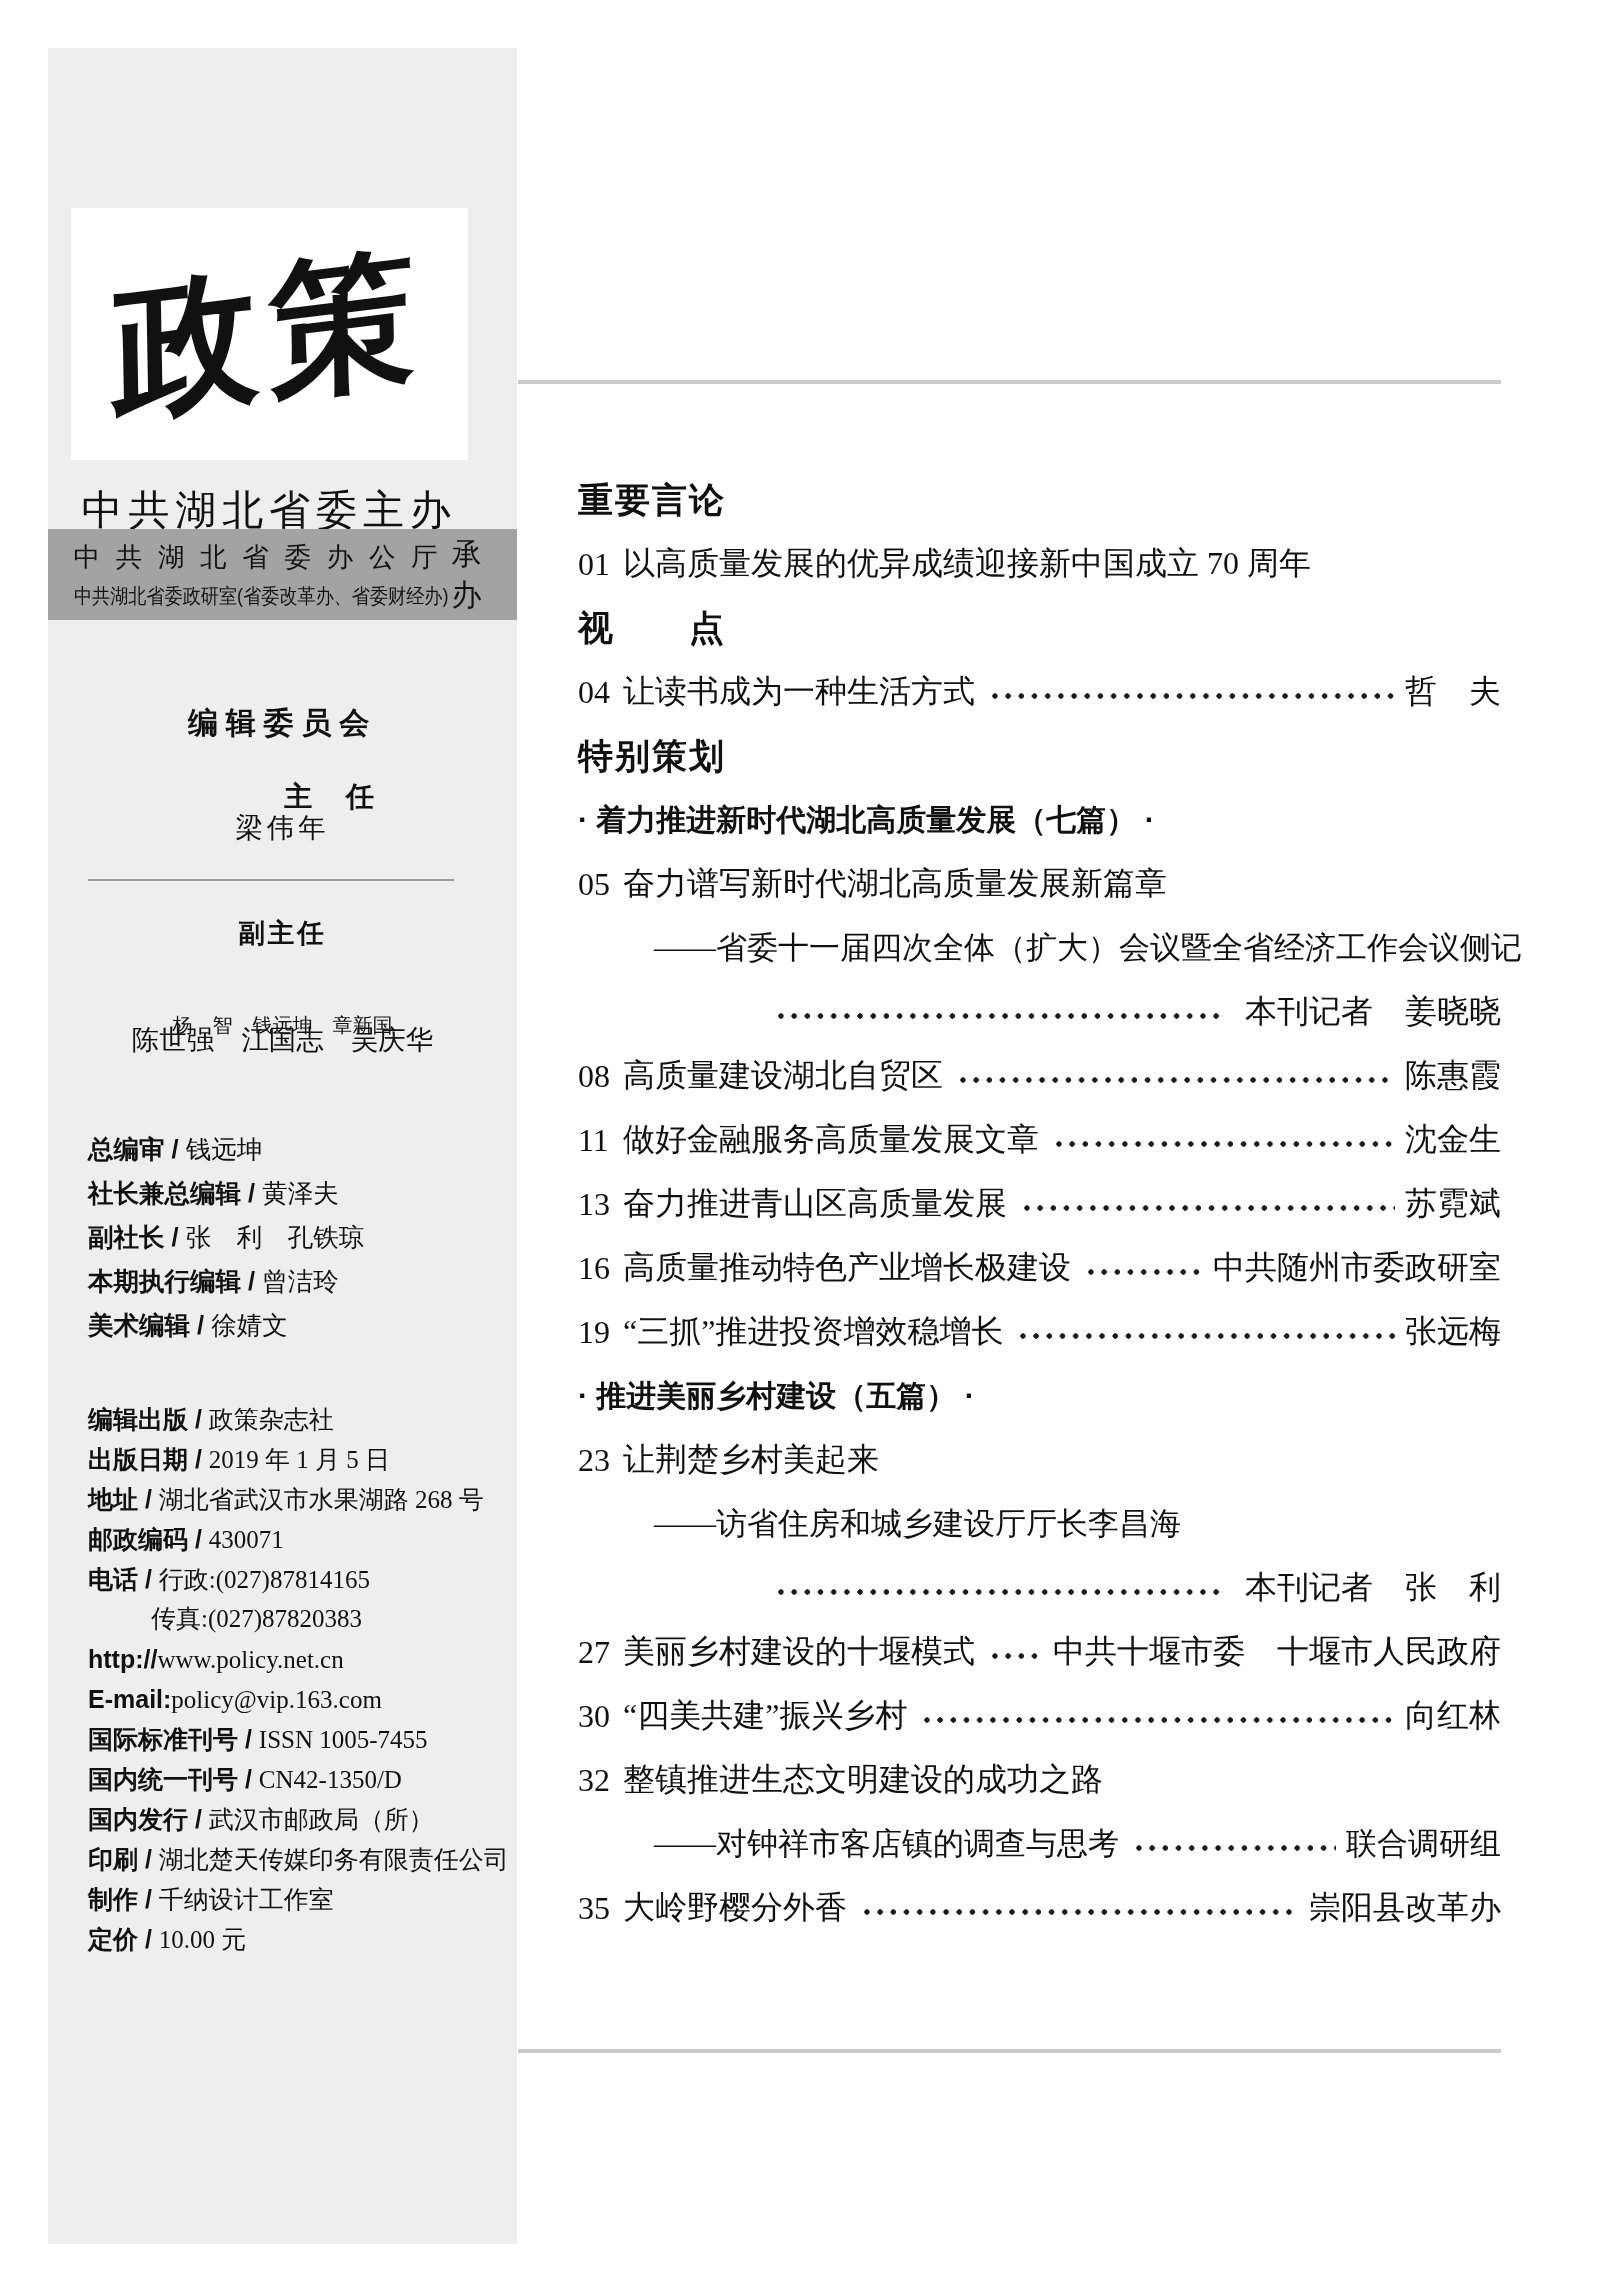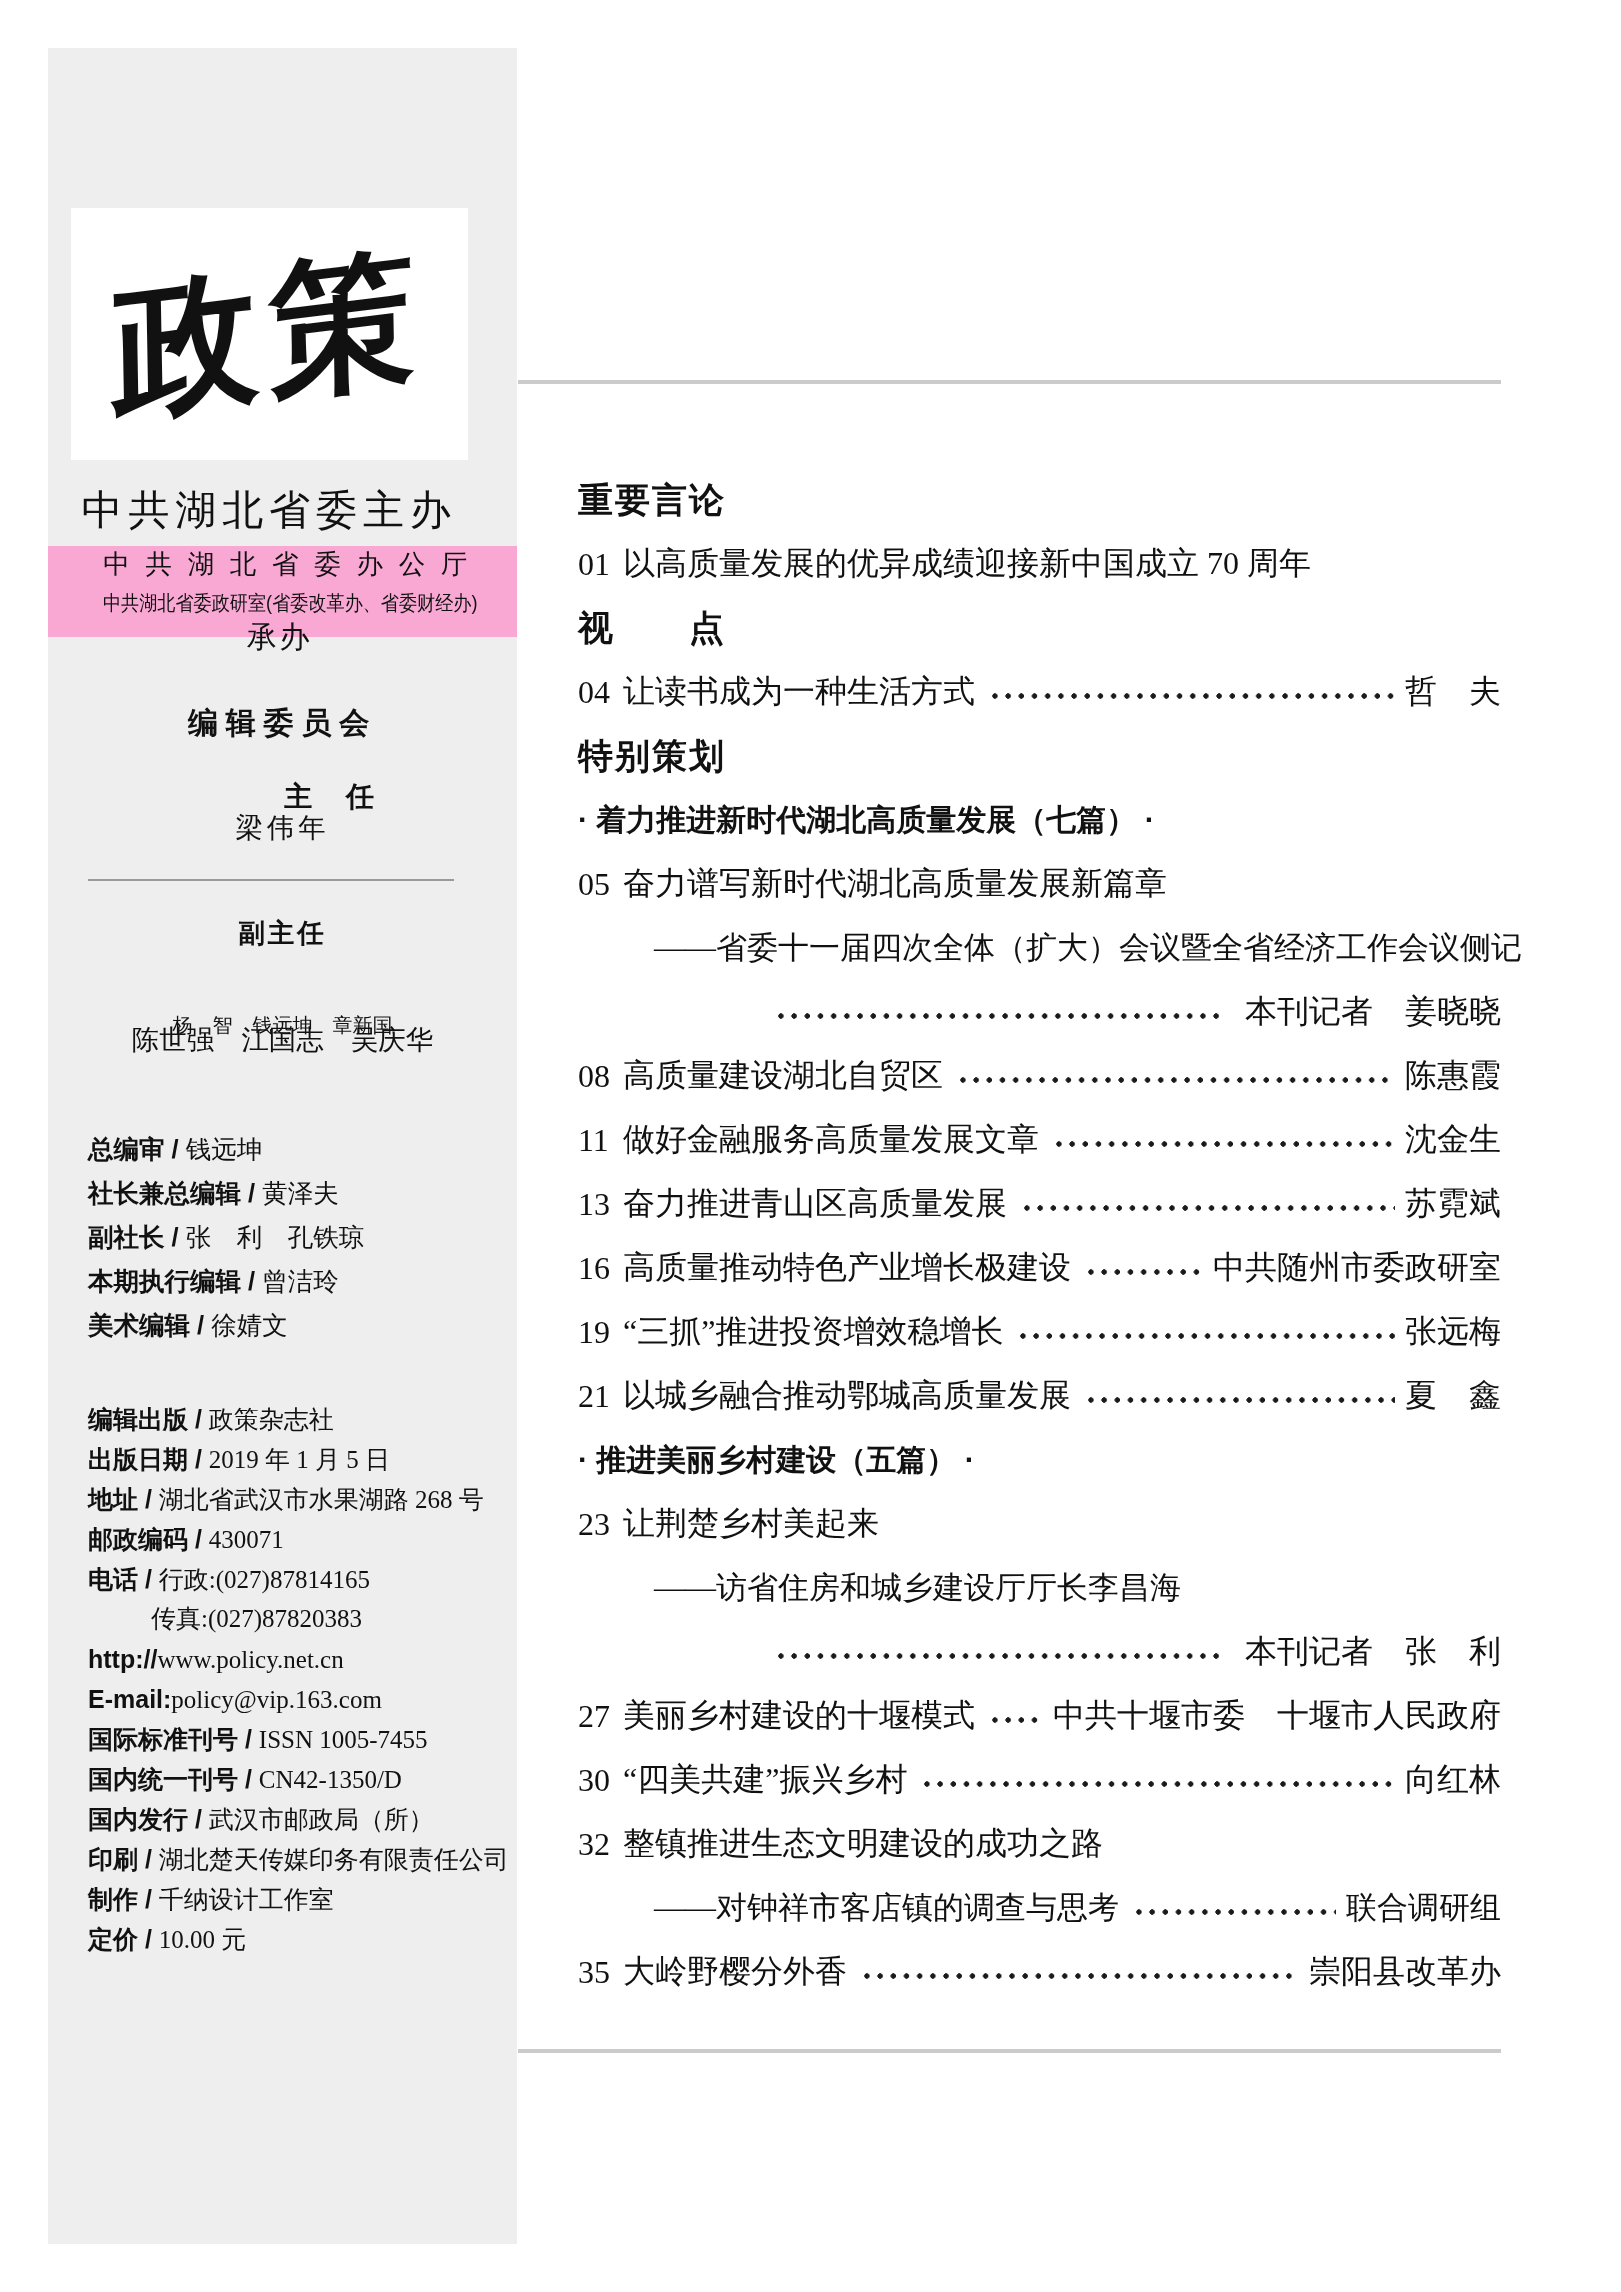--- a/index.html
+++ b/index.html
@@ -8,22 +8,22 @@
   .sans{font-family:"Liberation Sans","DejaVu Sans",sans-serif;}
 
   
   .sidebar{position:absolute;left:48px;top:48px;width:469px;height:2196px;background:#eeeeee;}
   .logo-card{position:absolute;left:22.5px;top:160px;width:397px;height:252px;background:#ffffff;
              display:flex;align-items:center;justify-content:center;}
   .logo-text{font-size:147px;font-weight:bold;line-height:1;letter-spacing:9.8px;
              transform:rotate(-7deg) skewX(-6deg);}
   .organizer{position:absolute;left:25.5px;top:435px;width:392px;font-size:41px;letter-spacing:5.9px;
              white-space:nowrap;margin-left:8px;}
-  .undertake{position:absolute;left:0;top:498px;width:469px;height:91px;background:#f9a8d4;
-             display:flex;align-items:center;flex-direction:column;}
+  .undertake{position:absolute;left:0;top:481px;width:469px;height:91px;background:#a3a3a3;
+             display:flex;align-items:center;}
   .undertake-left{margin-left:25.5px;width:384px;flex:0 0 auto;}
   .u-line1{font-size:26.5px;letter-spacing:15.7px;white-space:nowrap;}
   .u-line2{font-size:20.6px;white-space:nowrap;margin-top:6.9px;transform:scaleX(.88);transform-origin:left center;}
   .u-label{font-size:30px;letter-spacing:2.9px;margin-left:-5.9px;}
 
   .sb-center{position:absolute;left:0;width:100%;text-align:center;white-space:pre;}
   .committee-title{top:655px;font-size:30px;font-weight:bold;letter-spacing:7.8px;}
   .dir-label{top:730px;font-size:28px;font-weight:bold;letter-spacing:2.9px;margin-left:48px;}
   .dir-name{top:762px;font-size:27.4px;letter-spacing:3.9px;}
   .divider{position:absolute;top:831px;left:40px;width:366px;height:2px;background:#9a9a9a;}
@@ -163,26 +163,20 @@
         <span class="t-title">高质量推动特色产业增长极建设</span>
         <span class="leader"></span>
         <span class="author">中共随州市委政研室</span>
       </div>
       <div class="toc-row item">
         <span class="num">19</span>
         <span class="t-title">“三抓”推进投资增效稳增长</span>
         <span class="leader"></span>
         <span class="author">张远梅</span>
       </div>
-      <div class="toc-row item">
-        <span class="num">21</span>
-        <span class="t-title">以城乡融合推动鄂城高质量发展</span>
-        <span class="leader"></span>
-        <span class="author">夏　鑫</span>
-      </div>
       <div class="toc-row group">· 推进美丽乡村建设（五篇） ·</div>
       <div class="toc-row item">
         <span class="num">23</span>
         <span class="t-title">让荆楚乡村美起来</span>
       </div>
       <div class="toc-row subline">
         <span class="t-title">——访省住房和城乡建设厅厅长李昌海</span>
       </div>
       <div class="toc-row leaderline">
         <span class="leader"></span>

